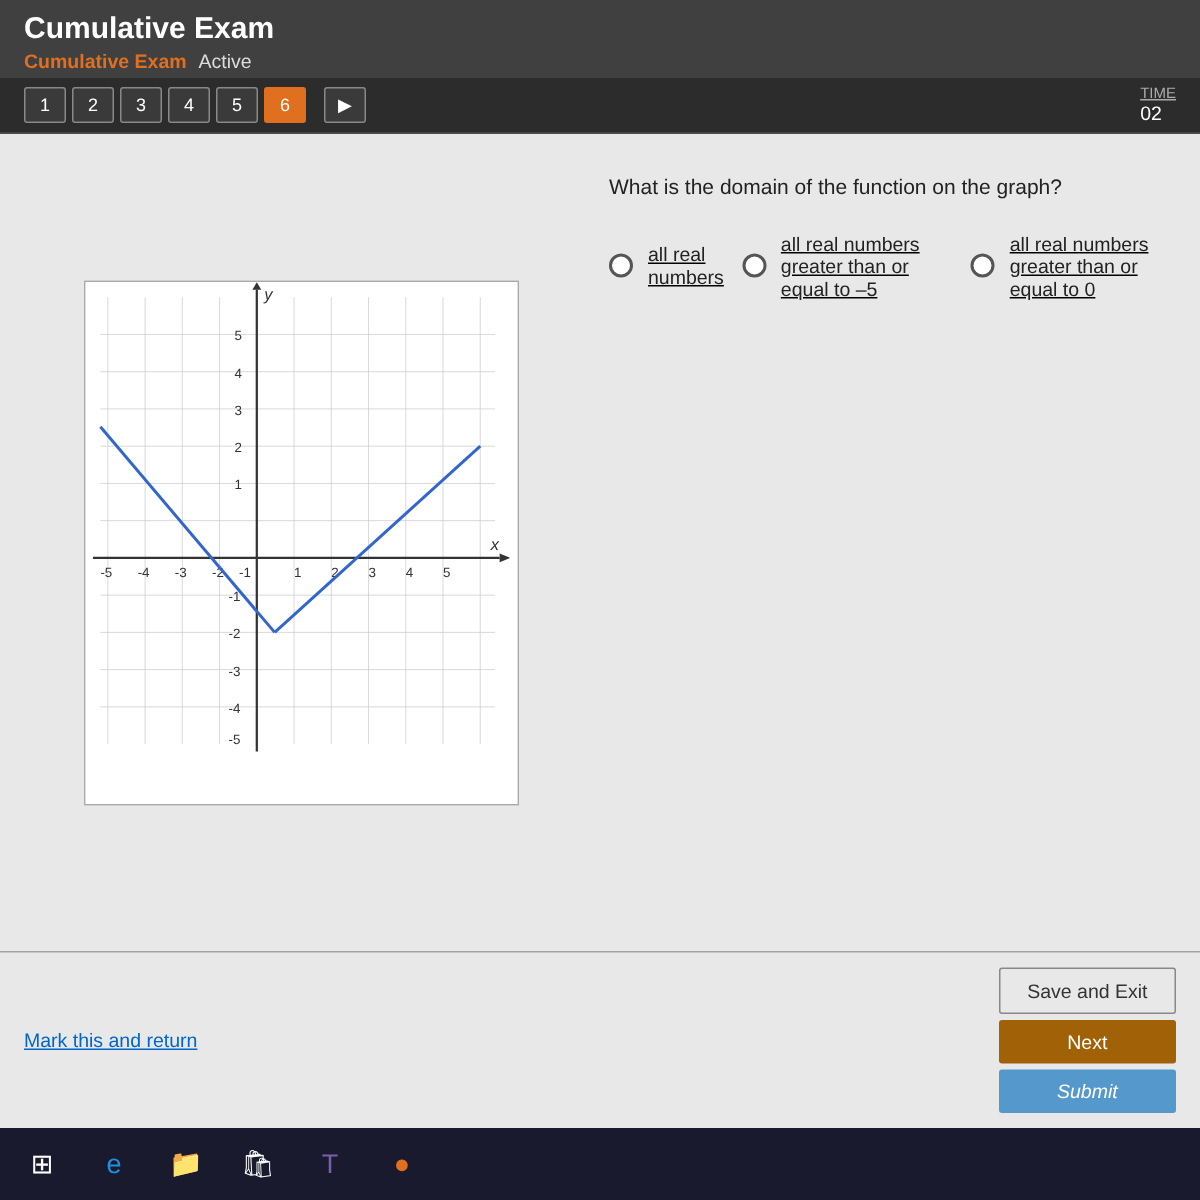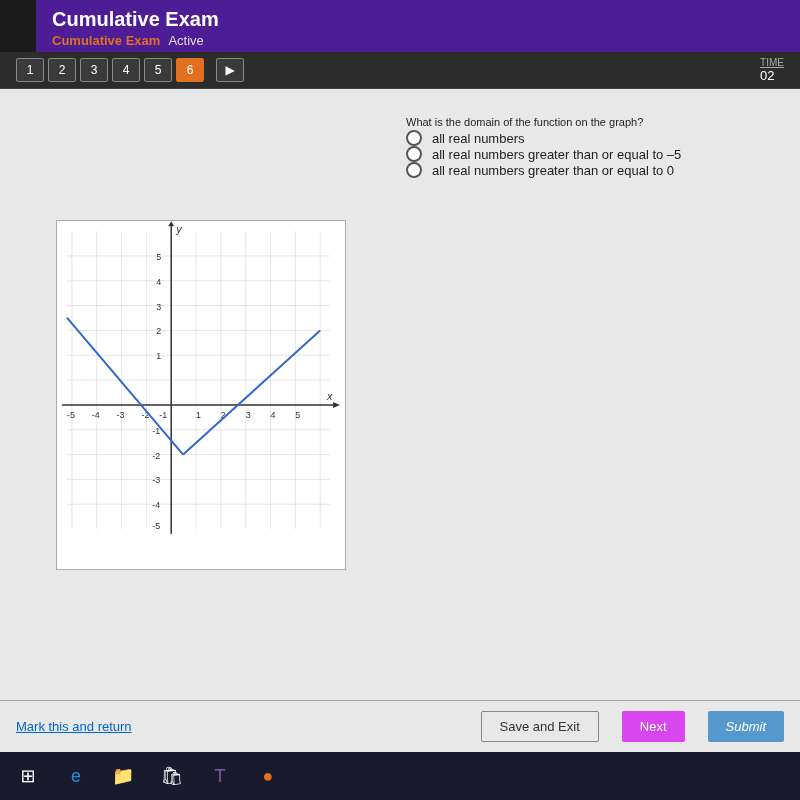--- a/index.html
+++ b/index.html
@@ -13,24 +13,23 @@
 
     .screen {
       width: 800px;
       height: 800px;
       display: flex;
       flex-direction: column;
       background: #1a1a1a;
     }
 
     .top-bar {
-      background: #4c1d95;
+      background: #404040;
       padding: 8px 16px 4px 16px;
       flex-shrink: 0;
-      margin-left: 36px;
     }
 
     .exam-title {
       color: #ffffff;
       font-size: 20px;
       font-weight: bold;
       margin-bottom: 2px;
     }
 
     .breadcrumb {
@@ -128,28 +127,30 @@
     }
 
     .question-area {
       flex: 1;
       display: flex;
       flex-direction: column;
       padding-top: 10px;
     }
 
     .question-text {
-      font-size: 11px;
+      font-size: 14px;
       color: #222;
+      margin-bottom: 20px;
       line-height: 1.4;
     }
 
     .options-list {
       display: flex;
-      flex-direction: column;
+      gap: 12px;
+      text-decoration: underline;
     }
 
     .option-item {
       display: flex;
       align-items: center;
       gap: 10px;
       cursor: pointer;
     }
 
     .radio-circle {
@@ -178,36 +179,37 @@
 
     .mark-return {
       color: #0066cc;
       font-size: 13px;
       text-decoration: underline;
       cursor: pointer;
     }
 
     .bottom-buttons {
       display: flex;
-      gap: 23px;
+      gap: 4px;
+      flex-direction: column;
     }
 
     .btn-save {
       padding: 7px 18px;
       background: #e8e8e8;
       border: 1px solid #888;
       color: #333;
       font-size: 13px;
       cursor: pointer;
       border-radius: 2px;
     }
 
     .btn-next {
       padding: 7px 18px;
-      background: #d946ef;
+      background: #a16207;
       border: none;
       color: #ffffff;
       font-size: 13px;
       cursor: pointer;
       border-radius: 2px;
     }
 
     .btn-submit {
       padding: 7px 18px;
       background: #5599cc;

